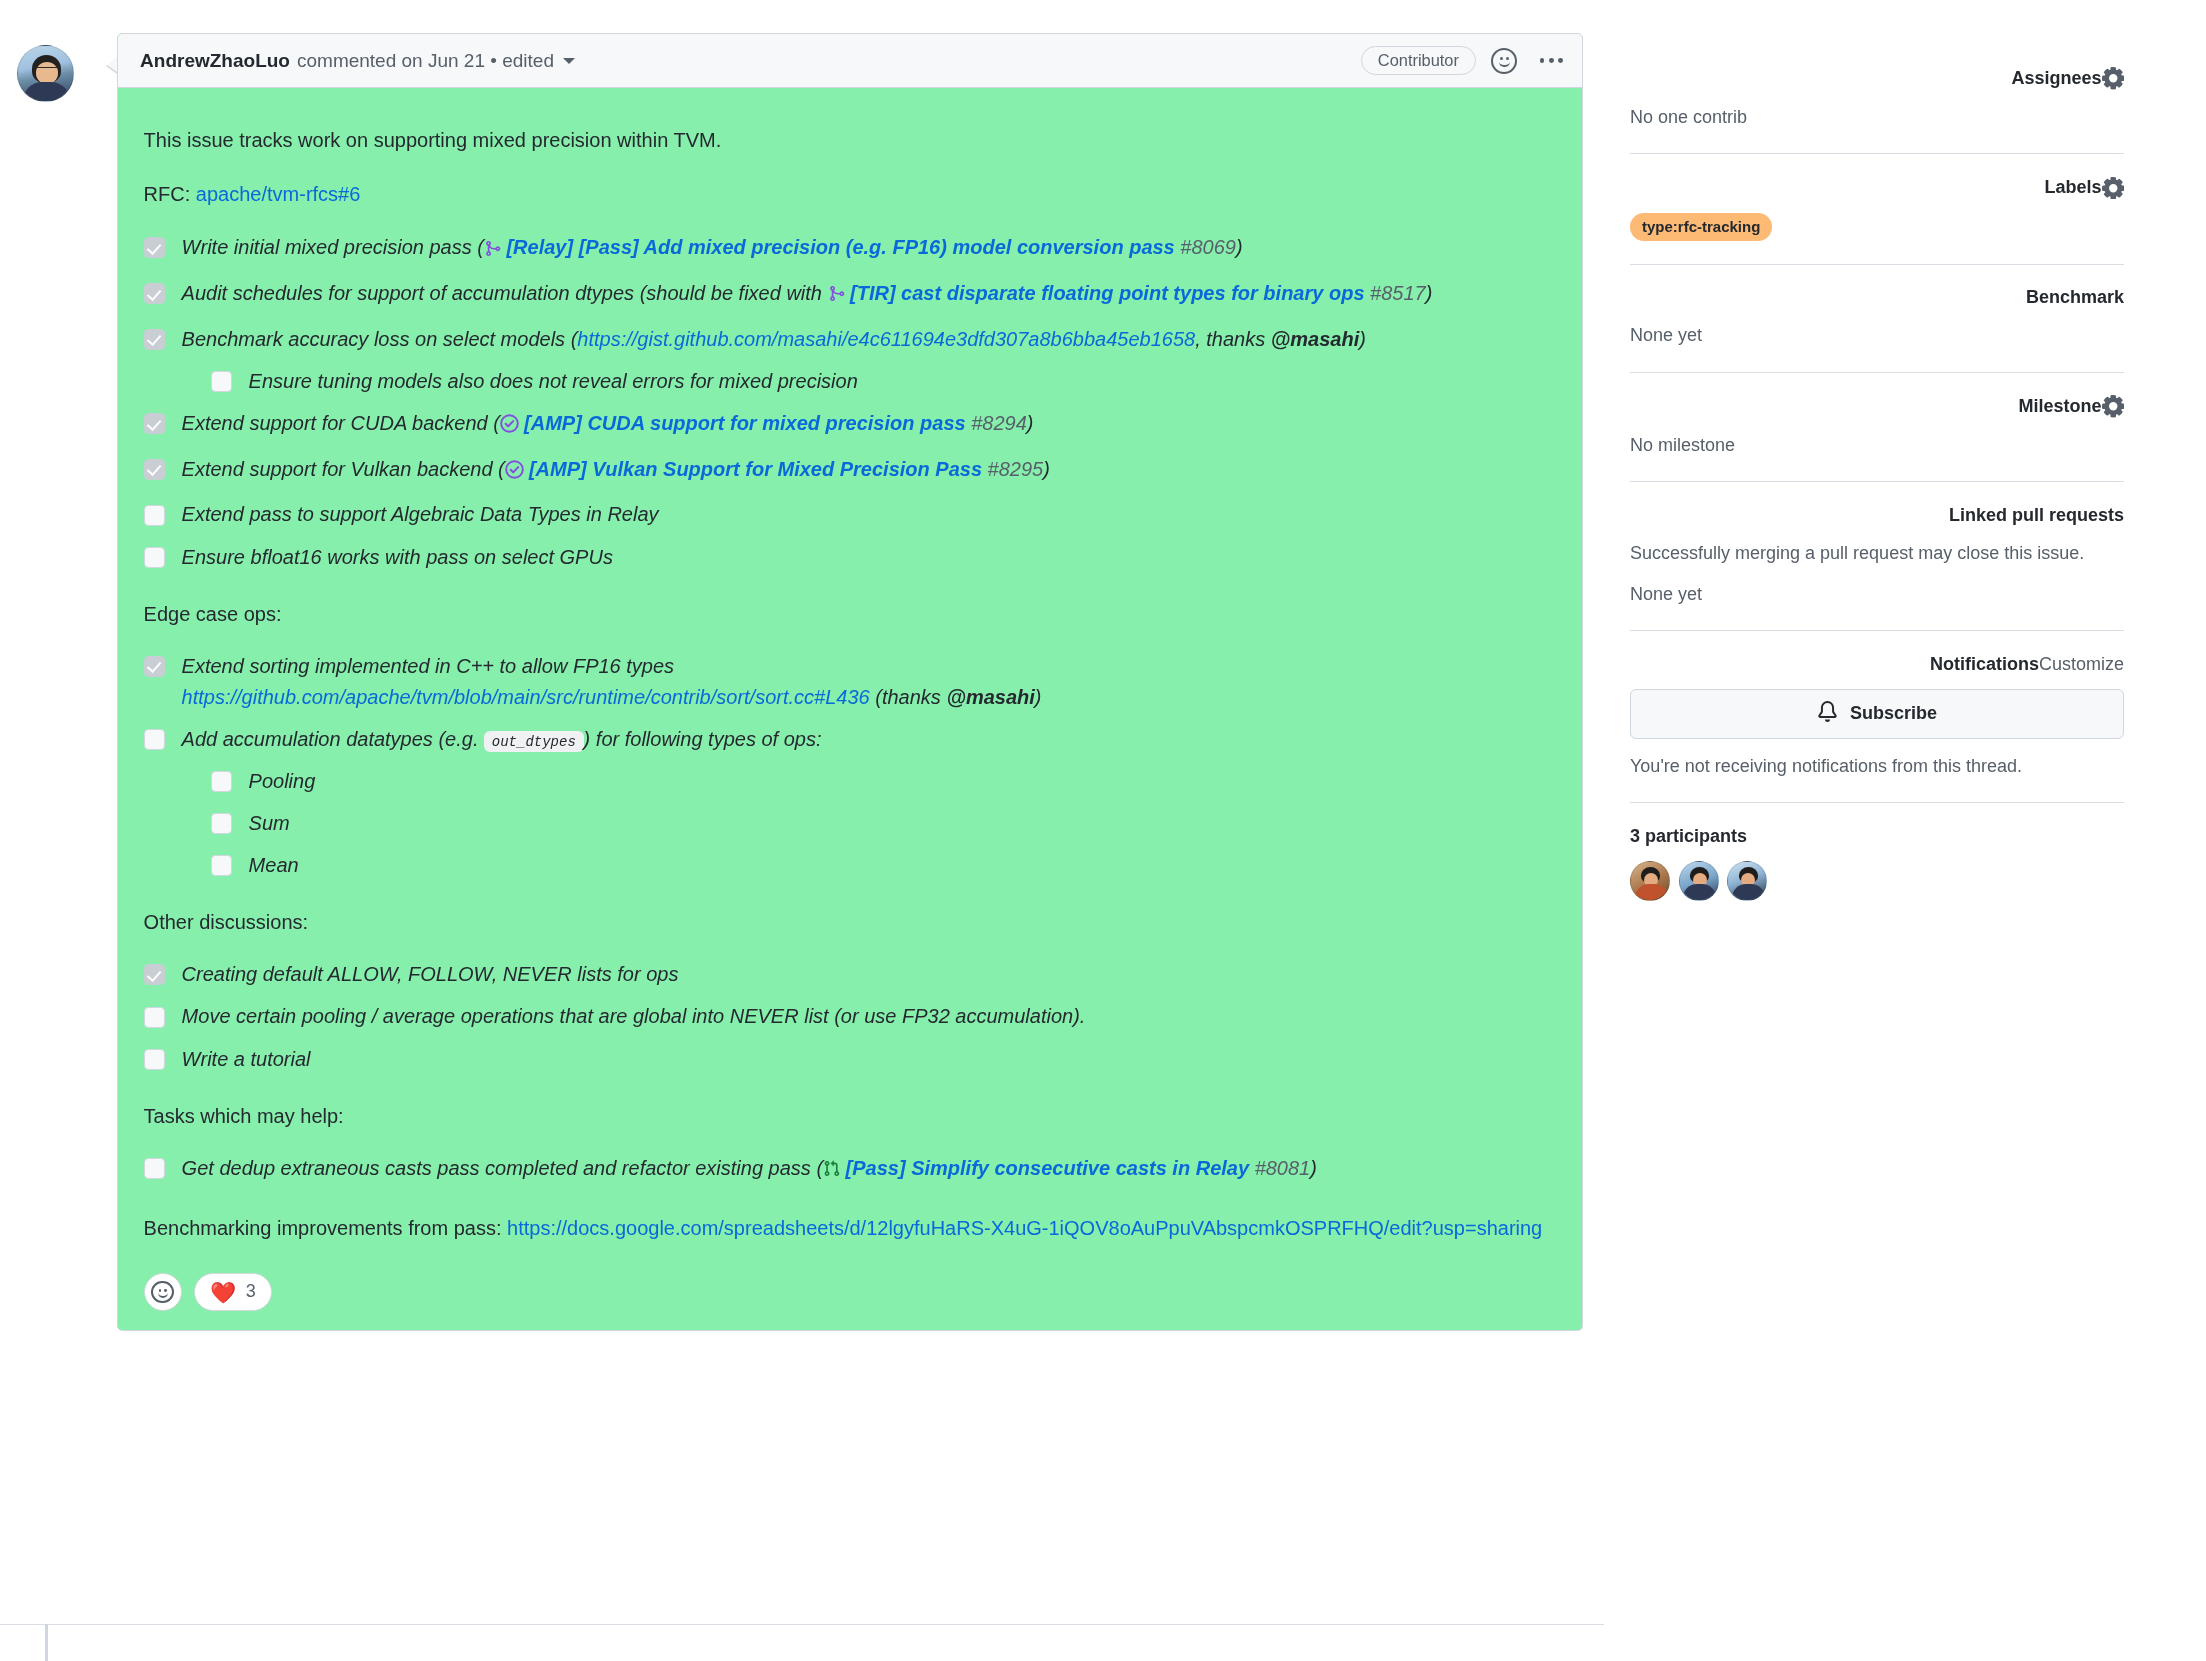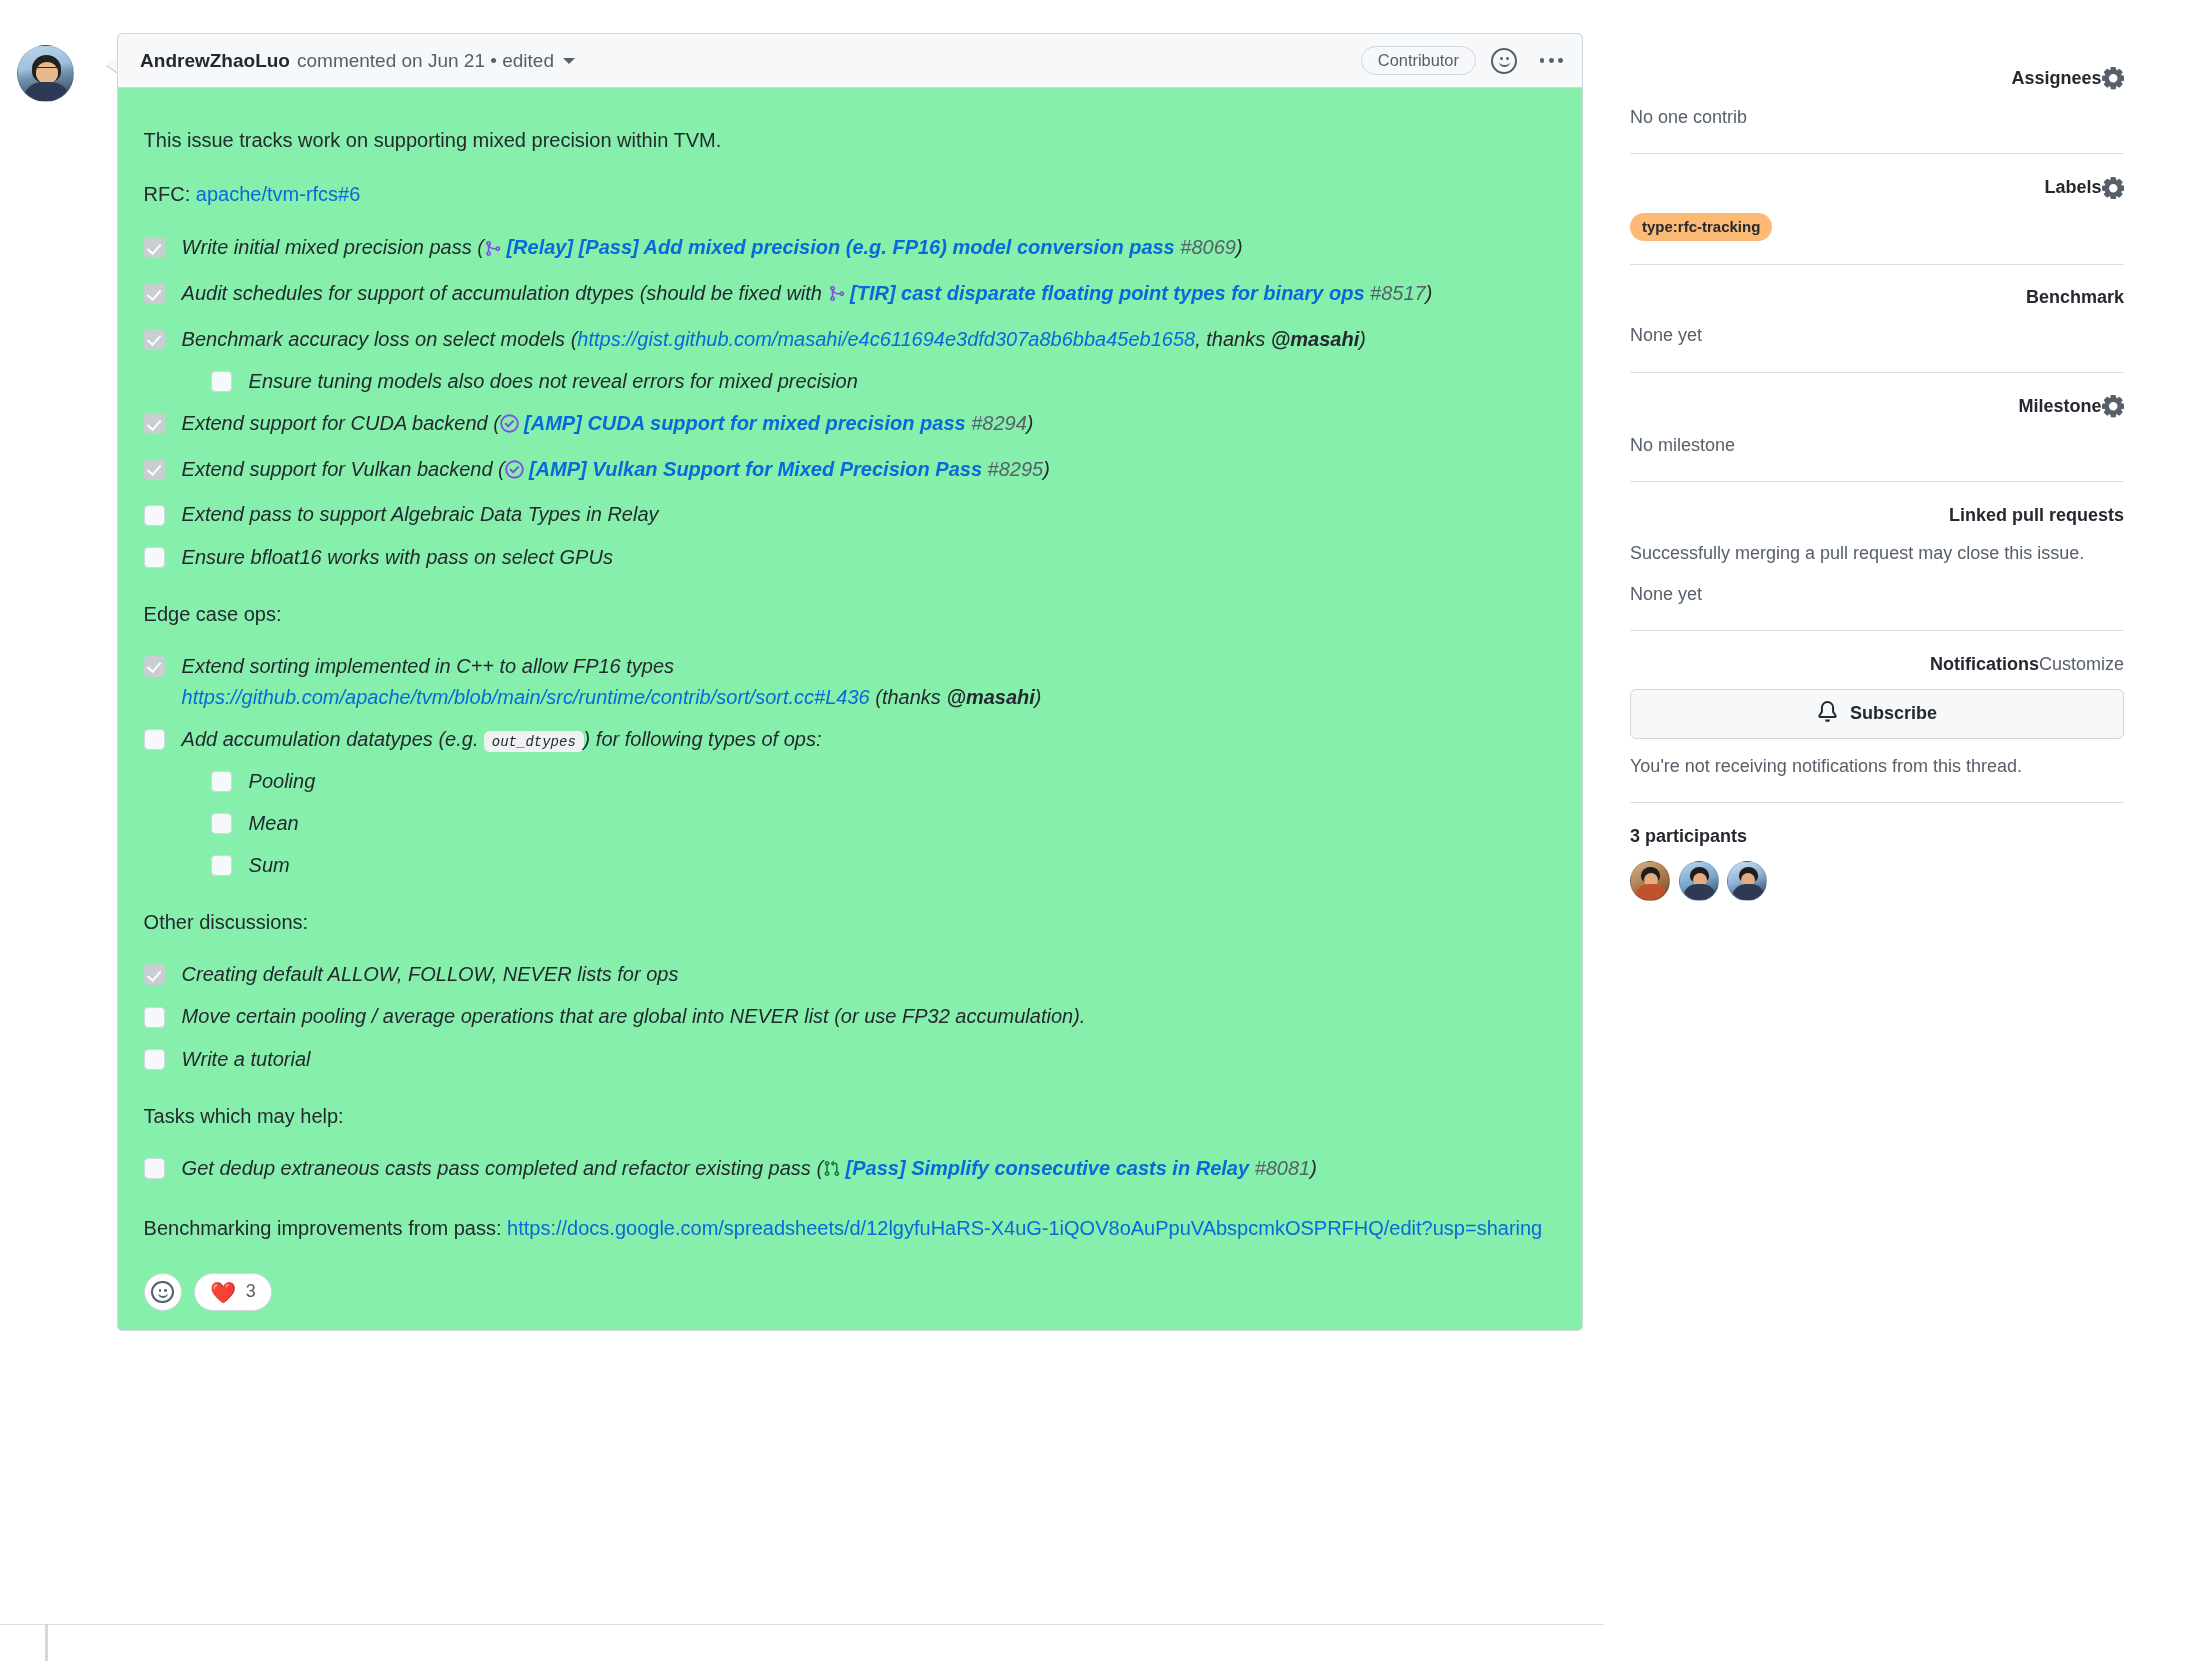--- a/index.html
+++ b/index.html
@@ -265,25 +265,25 @@
           <li>
             <span class="cb off"></span>
             <span>Add accumulation datatypes (e.g. </span><span class="code">out_dtypes</span><span>) for following types of ops:</span>
             <ul class="tasks">
               <li>
                 <span class="cb off"></span>
                 <span>Pooling</span>
               </li>
               <li>
                 <span class="cb off"></span>
-                <span>Mean</span>
+                <span>Sum</span>
               </li>
               <li>
                 <span class="cb off"></span>
-                <span>Sum</span>
+                <span>Mean</span>
               </li>
             </ul>
           </li>
         </ul>
 
         <div class="para sec-label">Other discussions:</div>
         <ul class="tasks">
           <li>
             <span class="cb on"></span>
             <span>Creating default ALLOW, FOLLOW, NEVER lists for ops</span>

